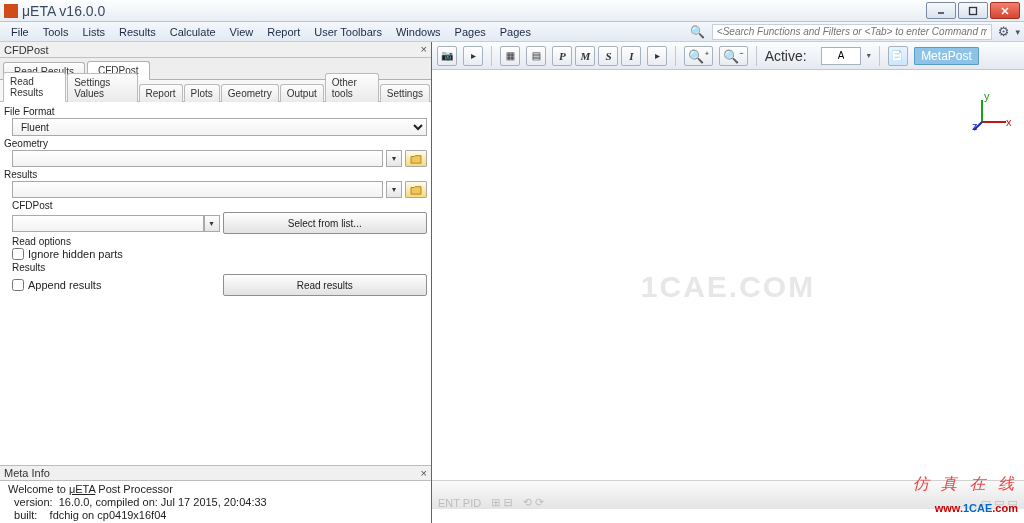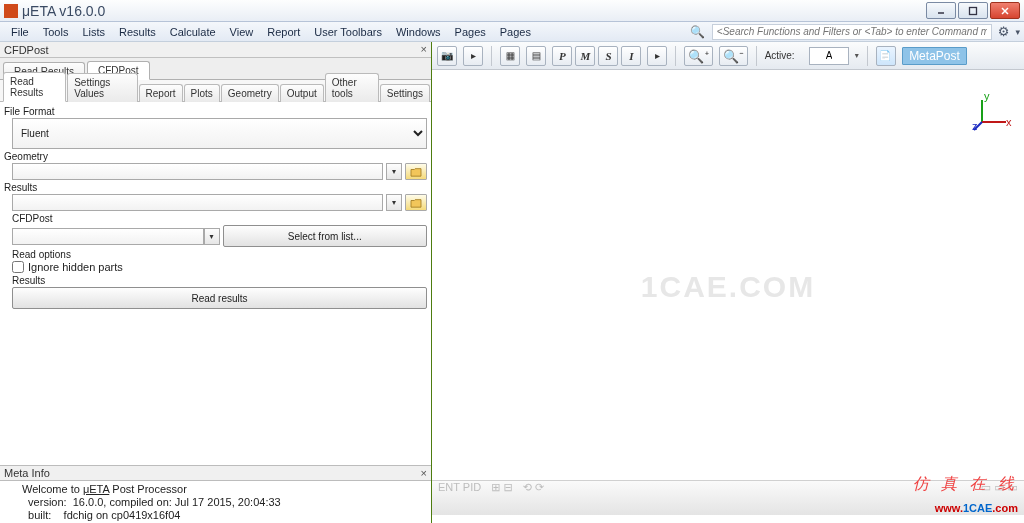--- a/index.html
+++ b/index.html
@@ -37,50 +37,50 @@
 
 
 .body-wrap { display:flex; height: calc(523px - 22px - 20px); }
 .left-col { width: 432px; display:flex; flex-direction:column; border-right:1px solid #4d7c0f;}
 .right-col { flex:1; display:flex; flex-direction:column; position:relative; background:#fff;}
 
 
 .form-area { flex:1; overflow:auto; background:#fff; padding: 2px 4px 4px 4px; }
 .section-label { font-size: 10px; color:#222; margin-top:2px; margin-bottom:1px; }
 .indent { margin-left: 8px; }
-.dropdown select, .combo { flex:1; height:31px; border:1px solid #a9a9a9; background:linear-gradient(#fff,#f2f2f2); font-size:10px; padding:0 4px; color:#222;}
+.dropdown select, .combo { flex:1; height:18px; border:1px solid #a9a9a9; background:linear-gradient(#fff,#f2f2f2); font-size:10px; padding:0 4px; color:#222;}
 .row { display:flex; align-items:center; gap:3px; margin-bottom:2px;}
 .browse-btn { width:22px; height:17px; border:1px solid #a9a9a9; background:linear-gradient(#fefcea,#f5da7a); border-radius:1px; display:flex; align-items:center; justify-content:center; }
 .browse-btn svg { width:12px; height:10px; }
 .dd-arrow { width:16px; height:17px; border:1px solid #a9a9a9; background:linear-gradient(#fdfdfd,#e6e6e6); display:flex;align-items:center;justify-content:center; font-size:8px; color:#333;}
 .wide-btn { flex:1; height:22px; border:1px solid #8f8f8f; border-radius:2px; background:linear-gradient(#fefefe,#e2e2e2); font-size:10px; color:#222;}
 .half { width: 50%; }
 .checkbox-row { display:flex; align-items:center; gap:4px; font-size:10px; color:#222;}
 .checkbox-row input { width:12px; height:12px; }
 
 
 .meta-header { height:16px; background:#f0f0f0; border-top:1px solid #bcbcbc; border-bottom:1px solid #bcbcbc; display:flex; align-items:center; padding:0 4px; font-size:10px; color:#333; position:relative;}
 .meta-header .close-x { position:absolute; right:4px; top:1px; color:#555;}
-.meta-body { height: 42px; overflow:hidden; background:#fff; padding:2px 22px; font-size:10px; color:#222; line-height:13px;}
+.meta-body { height: 42px; overflow:hidden; background:#fff; padding:2px 8px; font-size:10px; color:#222; line-height:13px;}
 .meta-body .u { text-decoration: underline; }
 
 
 .r-toolbar { height:28px; background:linear-gradient(#fbfcfd,#e5eaf0); border-bottom:1px solid #c3c8cf; display:flex; align-items:center; padding:0 5px; gap:6px;}
 .tb-btn { height:20px; min-width:20px; border:1px solid #a8b2bf; border-radius:2px; background:linear-gradient(#fff,#e7ecf2); display:flex; align-items:center; justify-content:center; padding:0 3px; font-size:10px; color:#333;}
 .tb-sep { width:1px; height:20px; background:#c3c8cf; margin:0 2px;}
 .letter-box { font-family: Georgia, serif; font-style: italic; font-weight:bold; font-size:11px;}
-.active-lbl { font-size:10px; color:#333;}
+.active-lbl { font-size:14px; color:#333;}
 .active-combo { height:18px; width:40px; border:1px solid #a8b2bf; background:#fff; font-size:10px; padding:0 16px;margin-left:8px;}
 .meta-badge { height:18px; padding:0 6px; background:#8ec3e8; border:1px solid #5a9cc9; color:#fff; font-size:12px; display:flex; align-items:center; border-radius:1px;}
 
 
 .viewport { flex:1; position:relative; background:#fff;}
 .axis { position:absolute; top:22px; right:12px; width:40px; height:40px; }
 .watermark { position:absolute; top:48%; left:50%; transform:translate(-50%,-50%); font-size:30px; font-weight:700; color:#e7e7e7; letter-spacing:2px; font-family: Arial, sans-serif;}
-.bottom-smudge { position:absolute; bottom:8px; left:0; right:0; height:35px; background:linear-gradient(#fafafa,#e4e4e4); border-top:1px solid #d0d0d0; display:flex; align-items:flex-start; padding:0 6px; gap:10px; color:#bdbdbd; font-size:10px;}
+.bottom-smudge { position:absolute; bottom:14px; left:0; right:0; height:29px; background:linear-gradient(#fafafa,#e4e4e4); border-top:1px solid #d0d0d0; display:flex; align-items:flex-end; padding:0 6px; gap:10px; color:#bdbdbd; font-size:10px;}
 
 
 .side-mark1 { position:absolute; right:6px; bottom:28px; font-size:16px; color:#ef4444; font-family: "SimSun","Microsoft YaHei",sans-serif; letter-spacing:4px; font-style:italic;}
 .side-mark2 { position:absolute; right:6px; bottom:8px; font-size:14px; font-weight:bold;}
 .side-mark2 .w { color:#c00; } .side-mark2 .d { color:#06c; } .side-mark2 .e { color:#c00;}
 </style>
 </head>
 <body>
 
 <div class="titlebar">
@@ -190,20 +190,24 @@
       </div>
 
       <div class="section-label indent">Read options</div>
       <div class="checkbox-row indent">
         <input type="checkbox" style="">
         <span>Ignore hidden parts</span>
       </div>
 
       <div class="section-label indent">Results</div>
       <div class="row indent">
+        <div class="checkbox-row half">
+          <input type="checkbox" style="">
+          <span>Append results</span>
+        </div>
         <button class="wide-btn">Read results</button>
       </div>
     </div>
 
     <div class="meta-header">
       <span>Meta Info</span>
       <span class="close-x">×</span>
     </div>
     <div class="meta-body">
       <div><span>Welcome to </span><span class="u">μETA</span><span> Post Processor</span></div>

